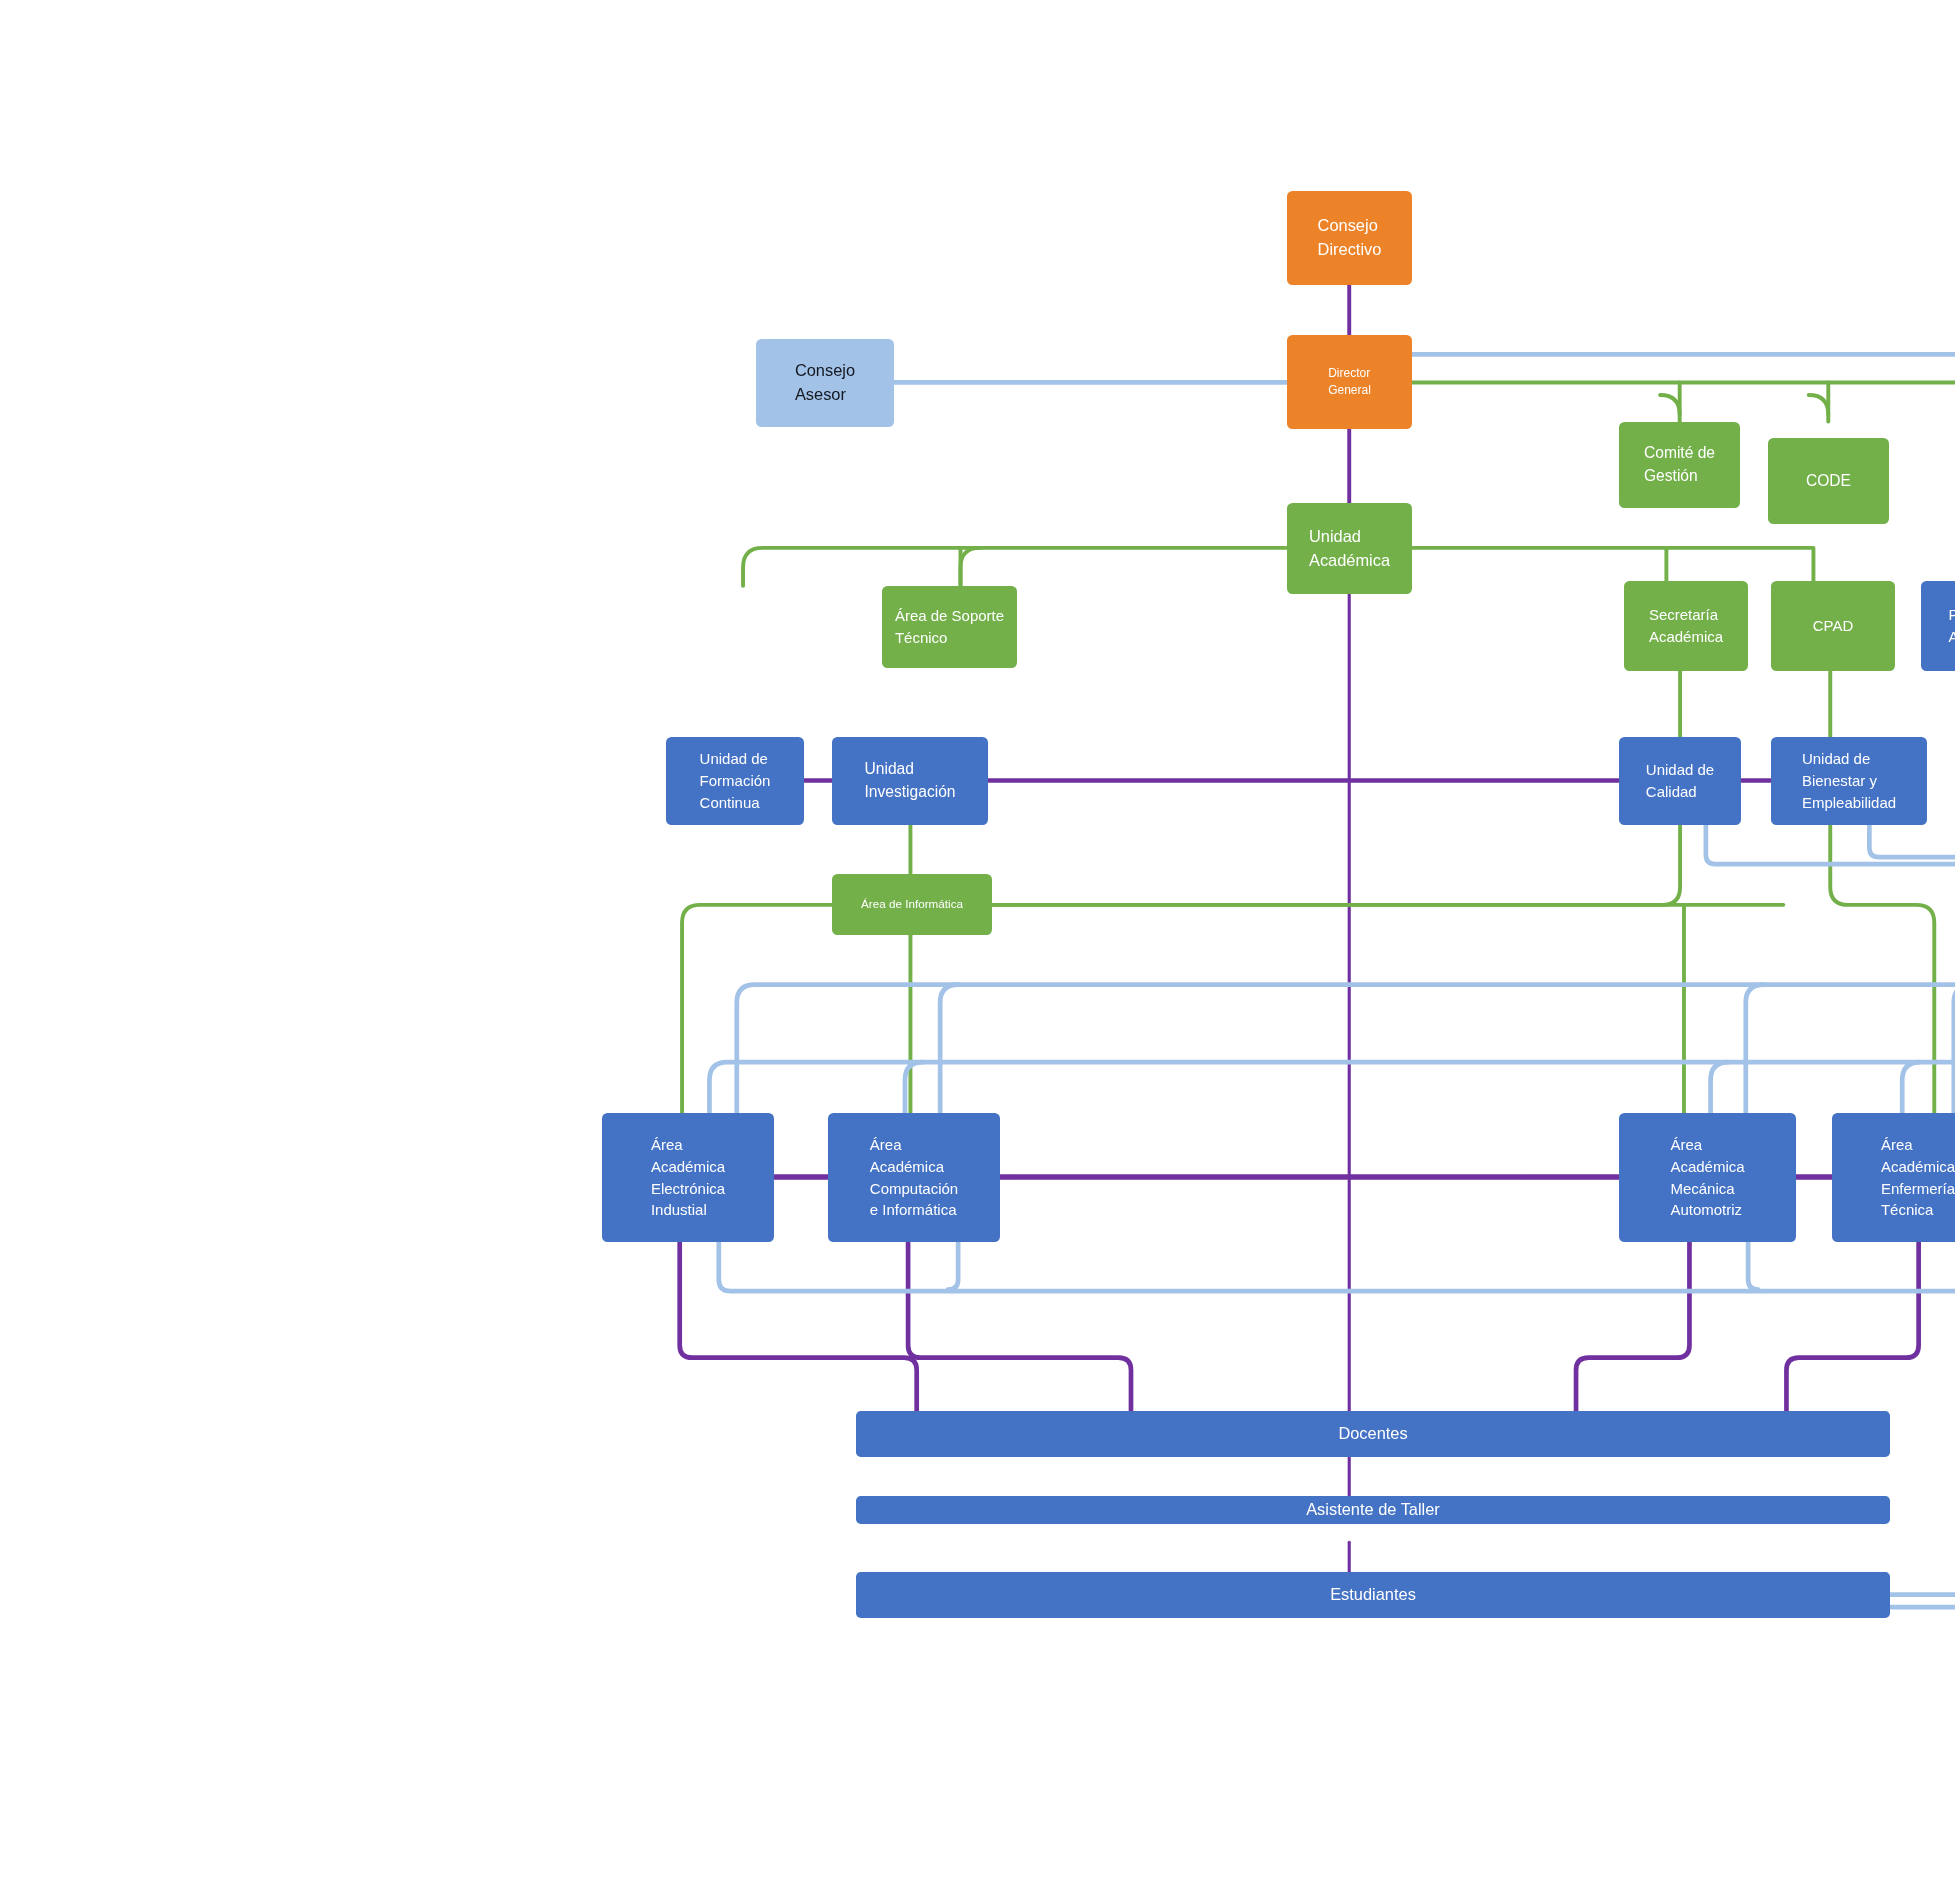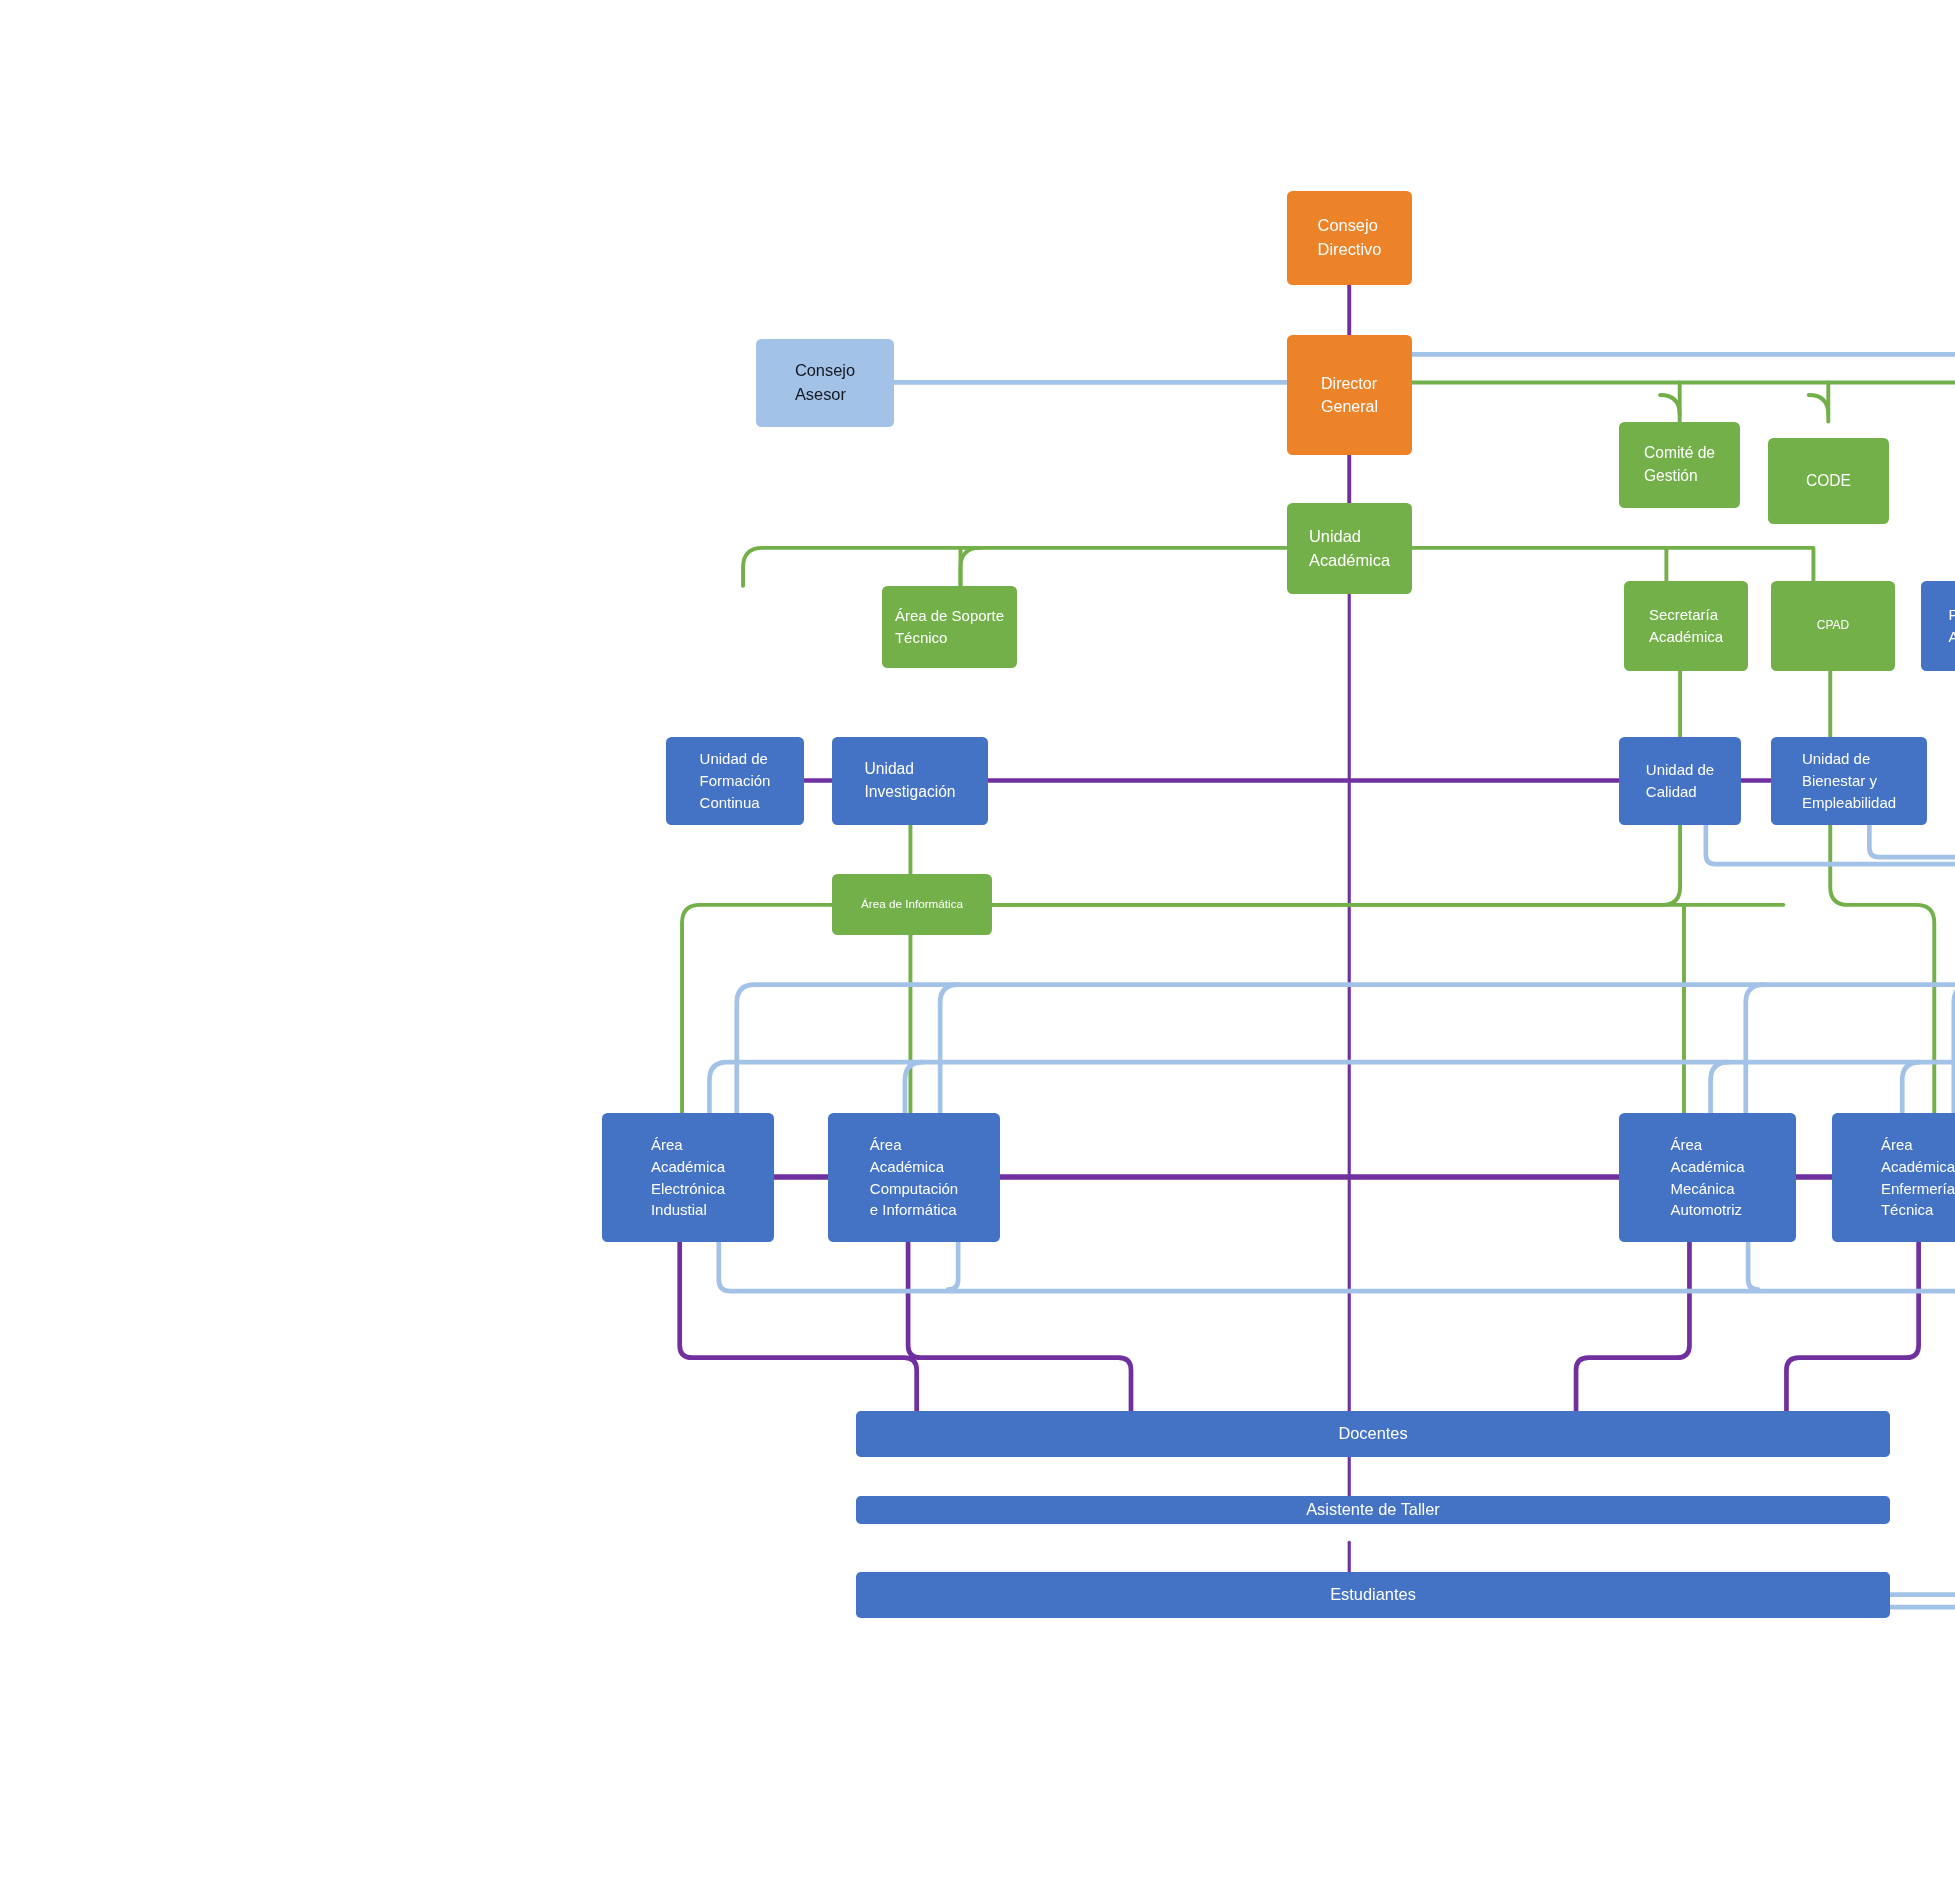--- a/index.html
+++ b/index.html
@@ -105,36 +105,36 @@
       <path d="M5222,4078 L4762,4078" stroke="#A3C2E8" stroke-width="12"></path>
 
       <path d="M3450,3726 L3450,3826" stroke="#7030A0" stroke-width="8"></path>
       <path d="M3450,3944 L3450,4020" stroke="#7030A0" stroke-width="8"></path>
 
     </g>
   </svg>
 
   <div class="node orange" style="left:1287px;top:191px;width:125px;height:94px;font-size:16.4px;">Consejo<br>Directivo</div>
 
-  <div class="node orange" style="left:1287px;top:335px;width:125px;height:120px;font-size:16px;">Director<br>General</div>
+  <div class="node orange" style="left:1287px;top:335px;width:125px;height:94px;font-size:12px;">Director<br>General</div>
 
   <div class="node lblue" style="left:756px;top:339px;width:138px;height:88px;font-size:16.4px;">Consejo<br>Asesor</div>
 
   <div class="node green" style="left:1619px;top:422px;width:121px;height:86px;font-size:15.6px;">Comité de<br>Gestión</div>
 
   <div class="node green" style="left:1768px;top:422px;width:121px;height:86px;font-size:15.6px;margin-top:16px;">CODE</div>
 
   <div class="node green" style="left:1287px;top:503px;width:125px;height:91px;font-size:16.4px;">Unidad<br>Académica</div>
 
 
   <div class="node green" style="left:882px;top:586px;width:135px;height:82px;font-size:15px;">Área de Soporte<br>Técnico</div>
 
   <div class="node green" style="left:1624px;top:581px;width:124px;height:90px;font-size:15px;">Secretaría<br>Académica</div>
 
-  <div class="node green" style="left:1771px;top:581px;width:124px;height:90px;font-size:12px;">CPAD</div>
+  <div class="node green" style="left:1771px;top:581px;width:124px;height:90px;font-size:15px;">CPAD</div>
 
   <div class="node blue" style="left:1921px;top:581px;width:149px;height:90px;font-size:15px;">Personal<br>Administrativo</div>
 
   <div class="node blue" style="left:666px;top:737px;width:138px;height:88px;font-size:15px;">Unidad de<br>Formación<br>Continua</div>
 
   <div class="node blue" style="left:832px;top:737px;width:156px;height:88px;font-size:15.6px;">Unidad<br>Investigación</div>
 
   <div class="node blue" style="left:1619px;top:737px;width:122px;height:88px;font-size:15px;">Unidad de<br>Calidad</div>
 
   <div class="node blue" style="left:1771px;top:737px;width:156px;height:88px;font-size:15px;">Unidad de<br>Bienestar y<br>Empleabilidad</div>

